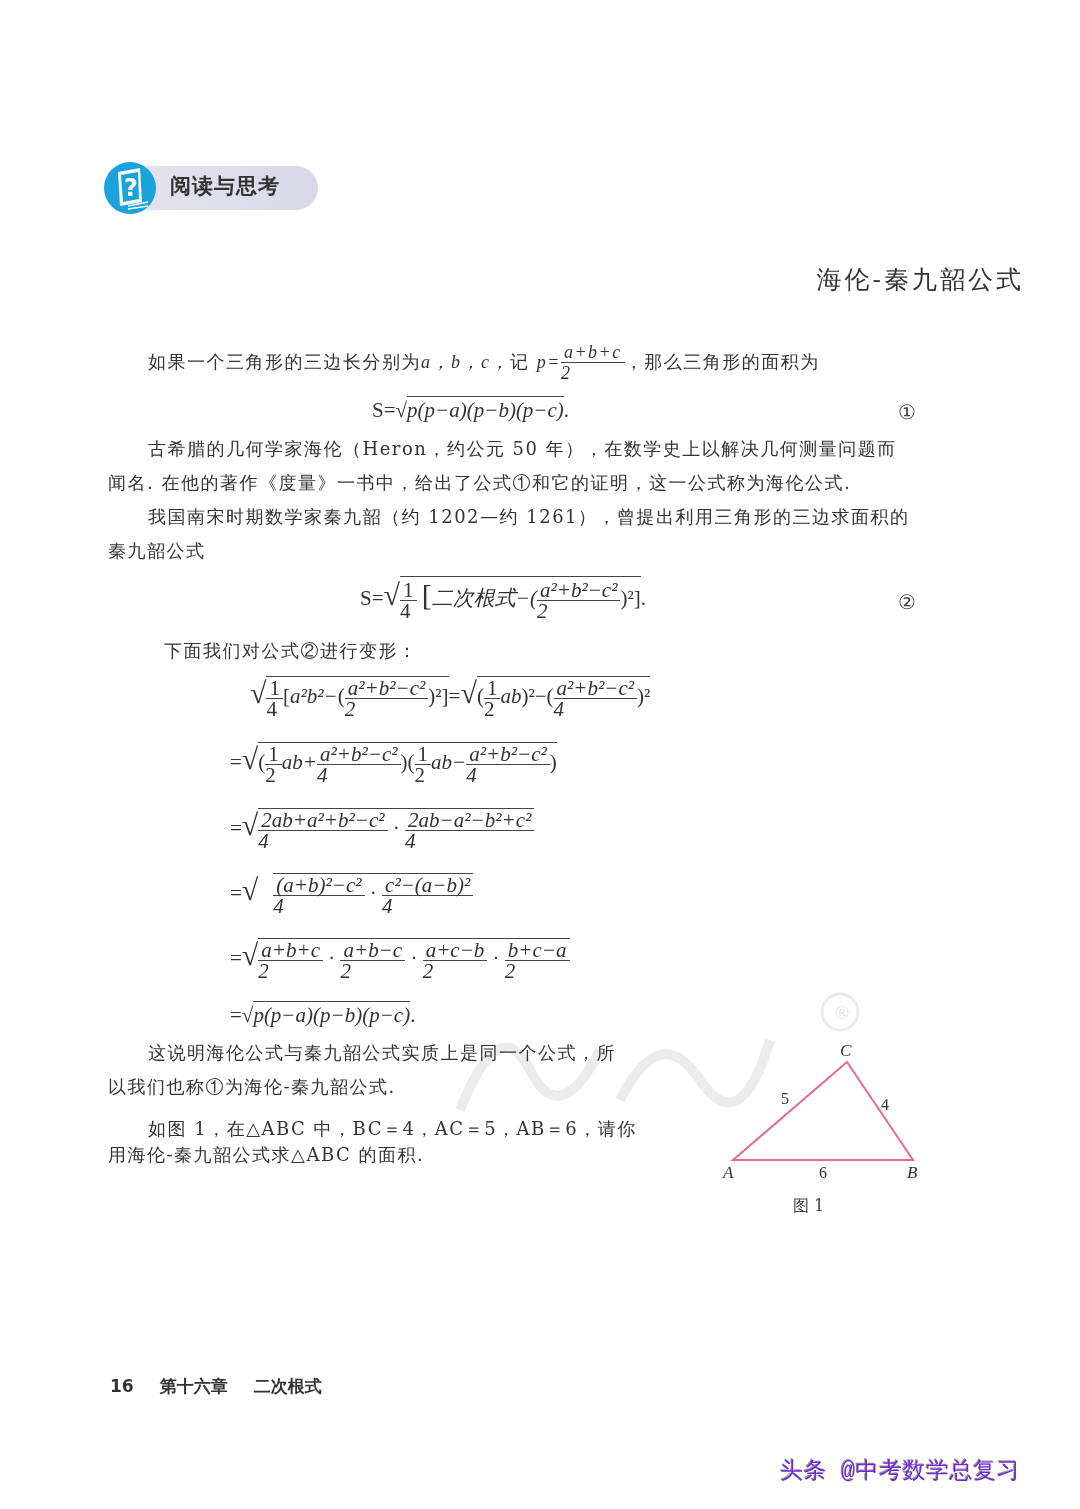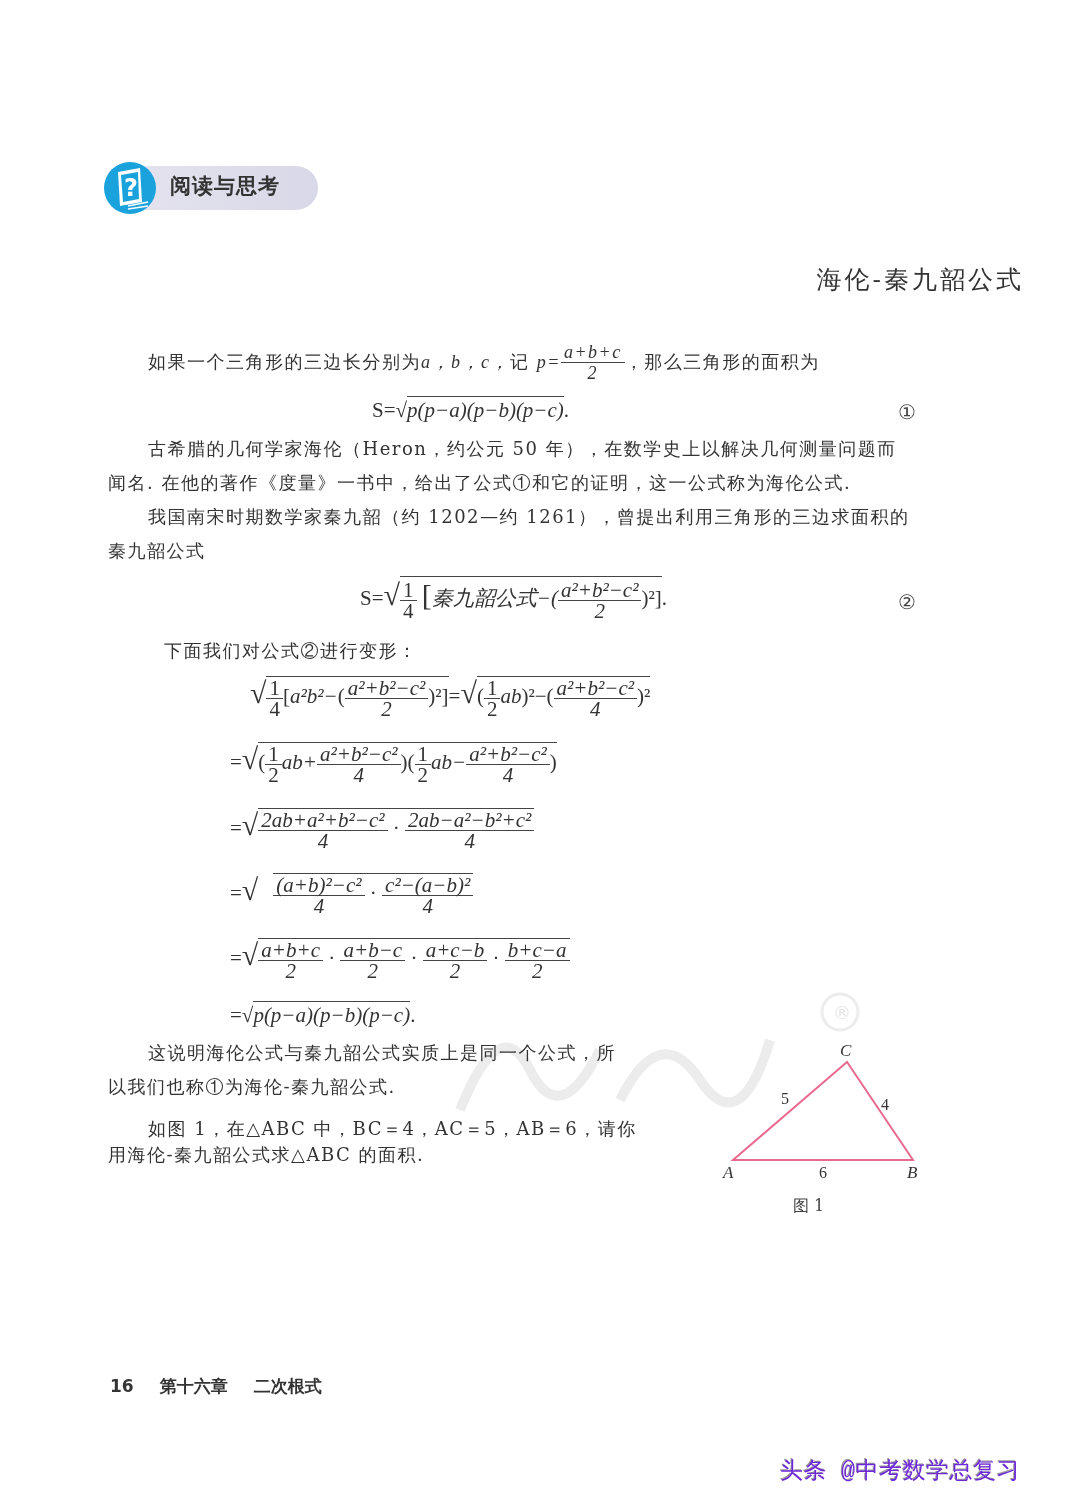--- a/index.html
+++ b/index.html
@@ -13,21 +13,21 @@
   .badge-pill { position:absolute; left:22px; top:4px; width:192px; height:44px; border-radius:22px;
     background:linear-gradient(90deg,#e4e3ee,#d9d8e8); }
   .badge-icon { position:absolute; left:0; top:0; width:52px; height:52px; border-radius:50%;
     background:#1aa2dc; }
   .badge-label { position:absolute; left:66px; top:10px; font-family:"DejaVu Sans","Liberation Sans",sans-serif;
     font-weight:bold; font-size:21px; color:#333; letter-spacing:1px; }
   .title { left:0; width:1024px; top:263px; text-align:right; font-size:25px; color:#333; letter-spacing:3px; }
   .p { font-size:18px; line-height:34px; color:#333; letter-spacing:1.5px; white-space:nowrap; }
   .m { font-family:"Liberation Serif","DejaVu Serif",serif; font-style:italic; }
   .mr { font-family:"Liberation Serif","DejaVu Serif",serif; }
-  .frac { display:inline-block; vertical-align:middle; text-align:center; font-family:"Liberation Serif",serif; }
+  .frac { display:inline-block; vertical-align:middle; text-align:left; font-family:"Liberation Serif",serif; }
   .frac .n { display:block; border-bottom:1px solid #444; padding:0 3px; line-height:20px; }
   .frac .d { display:block; line-height:20px; }
   .eq { font-family:"Liberation Serif","DejaVu Serif",serif; font-size:21px; color:#333; white-space:nowrap; }
   .rad { border-top:1.5px solid #444; padding-top:1px; }
   .circ { font-size:20px; color:#444; }
   .footer { left:110px; top:1375px; font-family:"DejaVu Sans","Liberation Sans",sans-serif; font-size:17px; color:#333; font-weight:bold; }
   .footer span { margin-right:26px; }
   .watermark-text { left:780px; top:1455px; font-family:Liberation Mono, monospace; font-size:23px; color:#6d28d9;
     text-shadow:1px 1px 0 #fff, -1px -1px 0 #999; letter-spacing:0.5px; }
   .wm-logo { left:440px; top:990px; font-size:120px; color:#eee; font-family:"DejaVu Serif",serif; font-style:italic; }
@@ -62,21 +62,21 @@
 
 <div class="abs p" style="left:148px; top:432px;">古希腊的几何学家海伦（Heron，约公元 50 年），在数学史上以解决几何测量问题而</div>
 <div class="abs p" style="left:108px; top:466px;">闻名. 在他的著作《度量》一书中，给出了公式①和它的证明，这一公式称为海伦公式.</div>
 
 <div class="abs p" style="left:148px; top:500px;">我国南宋时期数学家秦九韶（约 1202—约 1261），曾提出利用三角形的三边求面积的</div>
 <div class="abs p" style="left:108px; top:534px;">秦九韶公式</div>
 
 <div class="abs eq" style="left:360px; top:576px;">
   <span>S=</span><span style="font-size:30px;">√</span><span class="rad" style="display:inline-block;">
     <span class="frac"><span class="n">1</span><span class="d">4</span></span>
-    <span style="font-size:30px;">[</span><span class="m">秦九韶公式−(</span><span class="frac m"><span class="n">a²+b²−c²</span><span class="d mr">2</span></span><span>)²]</span>
+    <span style="font-size:30px;">[</span><span class="m">二次根式−(</span><span class="frac m"><span class="n">a²+b²−c²</span><span class="d mr">2</span></span><span>)²]</span>
   </span><span>.</span>
 </div>
 <div class="abs circ" style="left:898px; top:590px;">②</div>
 
 <div class="abs p" style="left:164px; top:634px;">下面我们对公式②进行变形：</div>
 
 <div class="abs eq" style="left:250px; top:676px;">
   <span style="font-size:30px;">√</span><span class="rad" style="display:inline-block;">
     <span class="frac"><span class="n">1</span><span class="d">4</span></span>[<span class="m">a²b²−</span>(<span class="frac m"><span class="n">a²+b²−c²</span><span class="d mr">2</span></span>)²]
   </span><span>=</span><span style="font-size:30px;">√</span><span class="rad" style="display:inline-block;">

